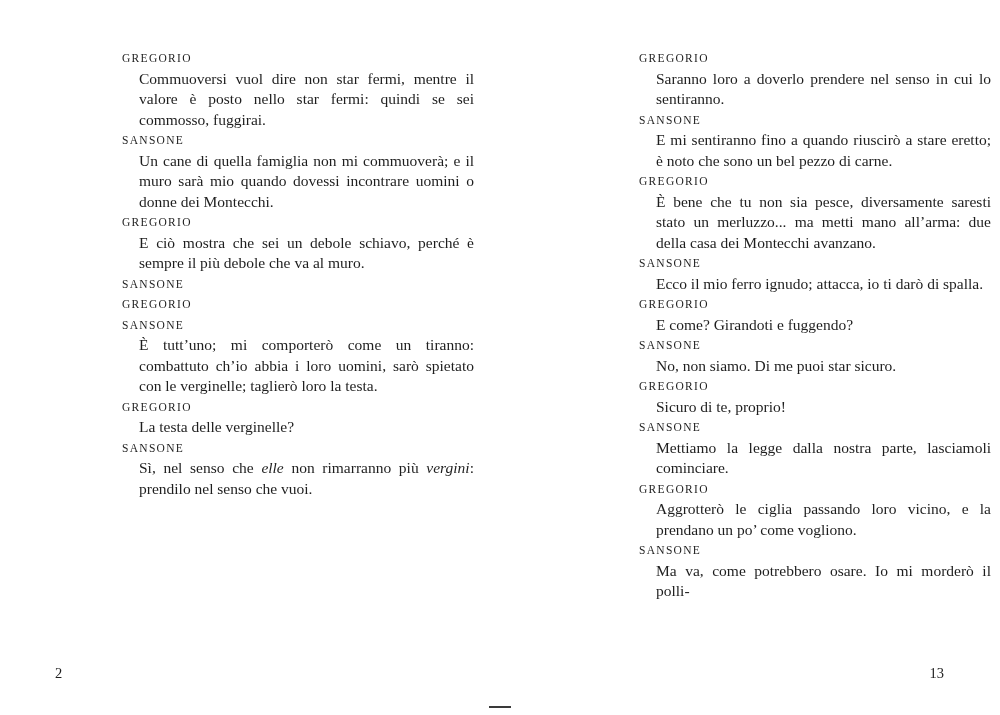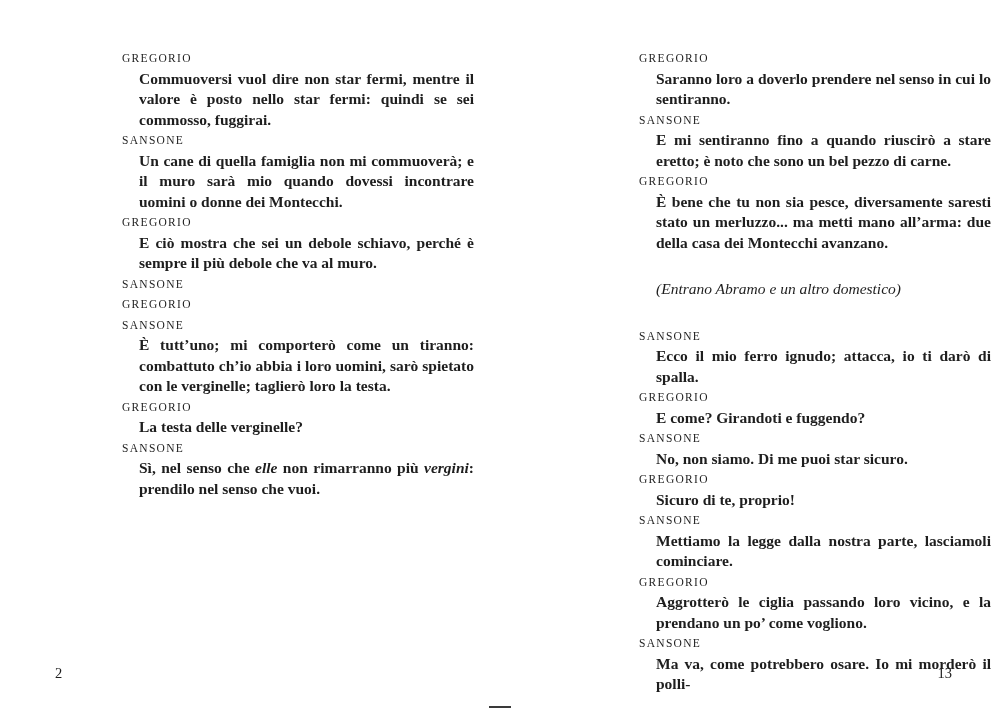--- a/index.html
+++ b/index.html
@@ -29,38 +29,37 @@
     letter-spacing:1.3px;
     line-height:20.5px;
     white-space:nowrap;
   }
   .speech {
     margin-left:17px;
     font-size:15.5px;
     line-height:20.5px;
     text-align:justify;
     hyphens:none;
-    font-weight:bold;
   }
   .stage {
     margin:26px 0 26px 17px;
     font-size:15.5px;
     line-height:20.5px;
     font-style:italic;
   }
   .speech em, .stage em { font-style:italic; }
 
   .page-number {
     position:absolute;
     top:665px;
     font-size:14.5px;
     color:#1e1e1e;
   }
   .pn-left  { left:55px; }
-  .pn-right { right:48px; }
+  .pn-right { right:56px; }
 
   .footer-mark {
     position:absolute;
     left:50%;
     top:706px;
     width:22px;
     height:1.5px;
     background:#3a3a3a;
     transform:translateX(-50%);
   }
@@ -90,21 +89,20 @@
   </div>
 
   <div class="page" id="page-right">
     <div class="page-content">
         <div class="speaker">GREGORIO</div>
         <div class="speech"><span>Saranno loro a doverlo prendere nel senso in cui lo sentiranno.</span></div>
         <div class="speaker">SANSONE</div>
         <div class="speech"><span>E mi sentiranno fino a quando riuscirò a stare eretto; è noto che sono un bel pezzo di carne.</span></div>
         <div class="speaker">GREGORIO</div>
         <div class="speech"><span>È bene che tu non sia pesce, diversamente saresti stato un merluzzo... ma metti mano all’arma: due della casa dei Montecchi avanzano.</span></div>
-        <div class="stage"><em>(Entrano Abramo e un altro domestico)</em></div>
         <div class="speaker">SANSONE</div>
         <div class="speech"><span>Ecco il mio ferro ignudo; attacca, io ti darò di spalla.</span></div>
         <div class="speaker">GREGORIO</div>
         <div class="speech"><span>E come? Girandoti e fuggendo?</span></div>
         <div class="speaker">SANSONE</div>
         <div class="speech"><span>No, non siamo. Di me puoi star sicuro.</span></div>
         <div class="speaker">GREGORIO</div>
         <div class="speech"><span>Sicuro di te, proprio!</span></div>
         <div class="speaker">SANSONE</div>
         <div class="speech"><span>Mettiamo la legge dalla nostra parte, lasciamoli cominciare.</span></div>

